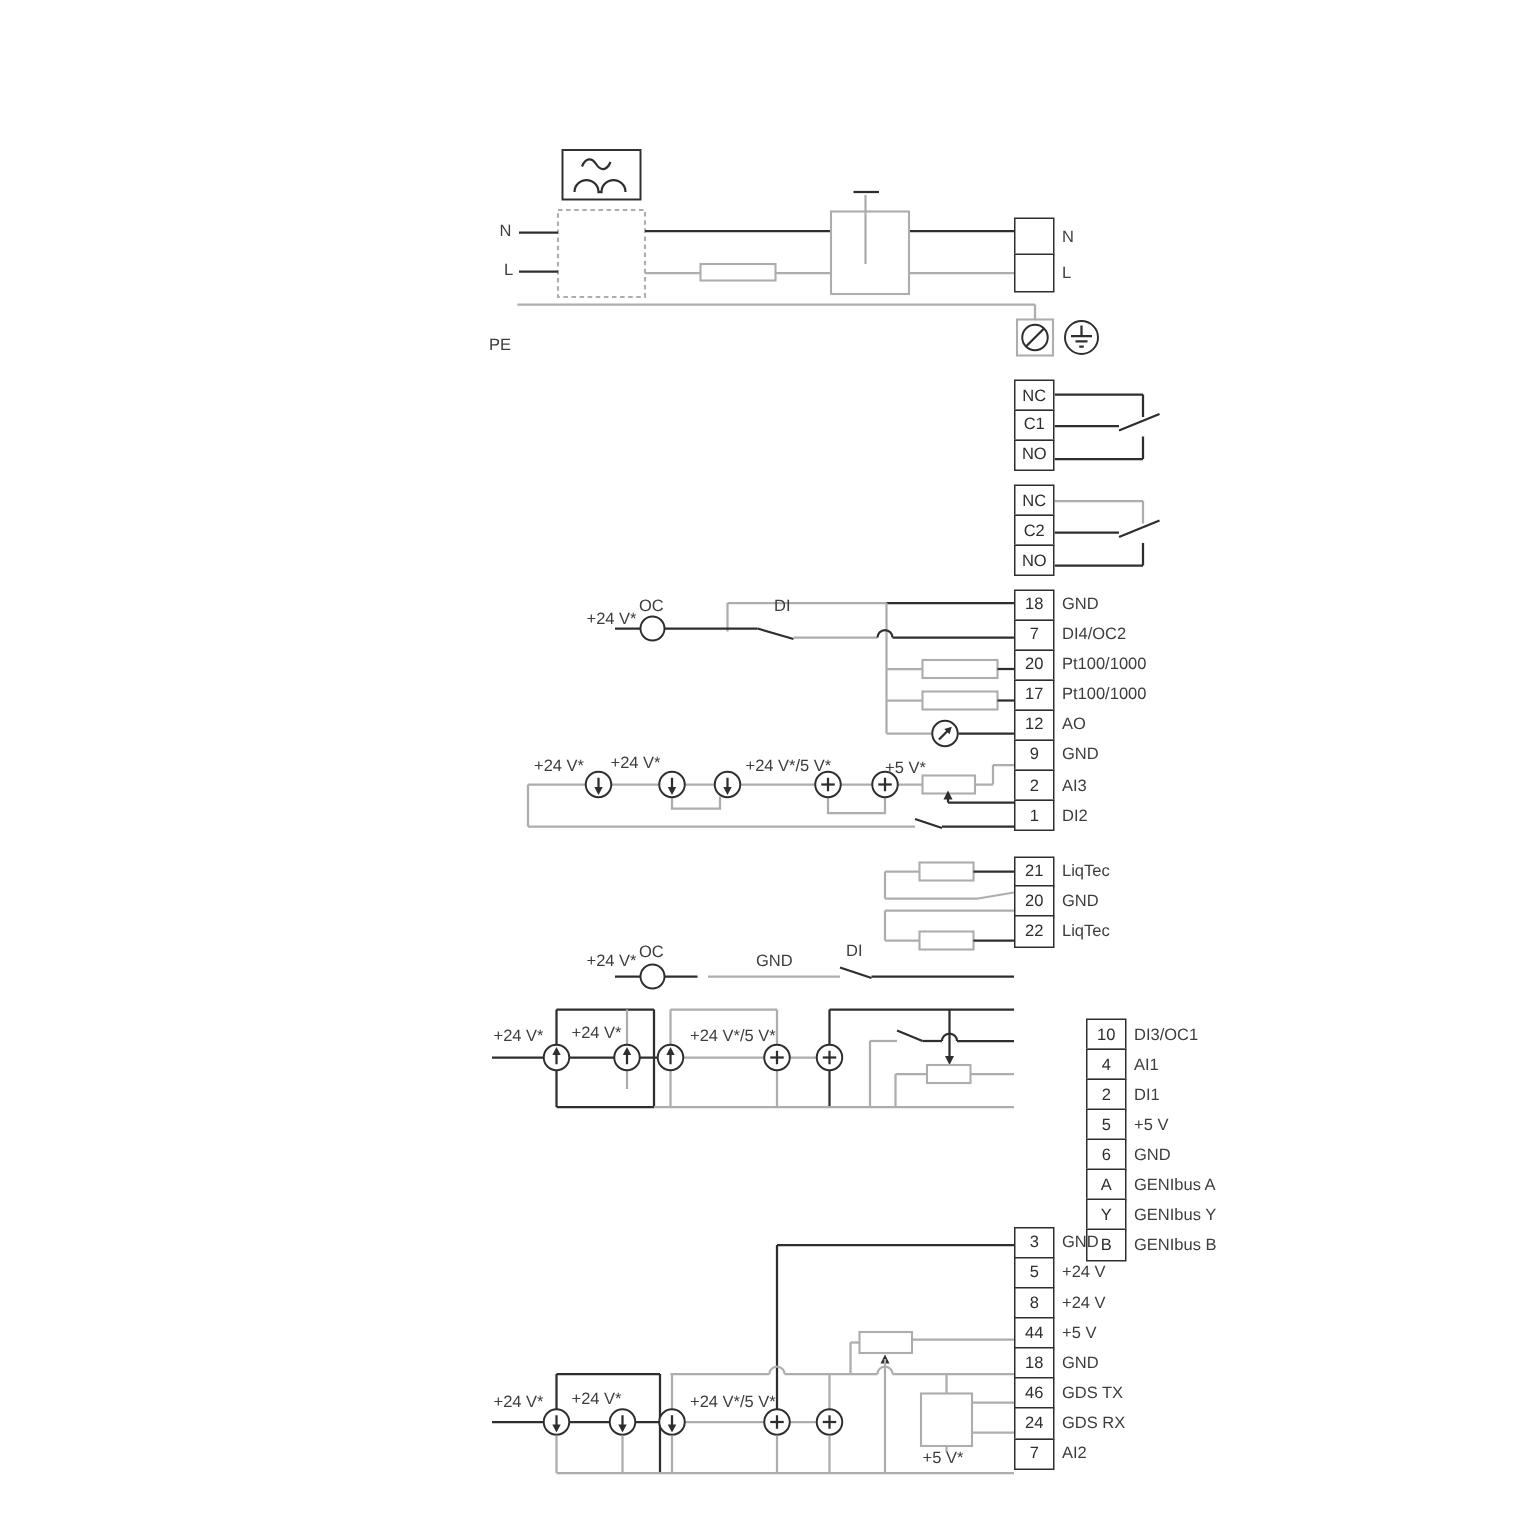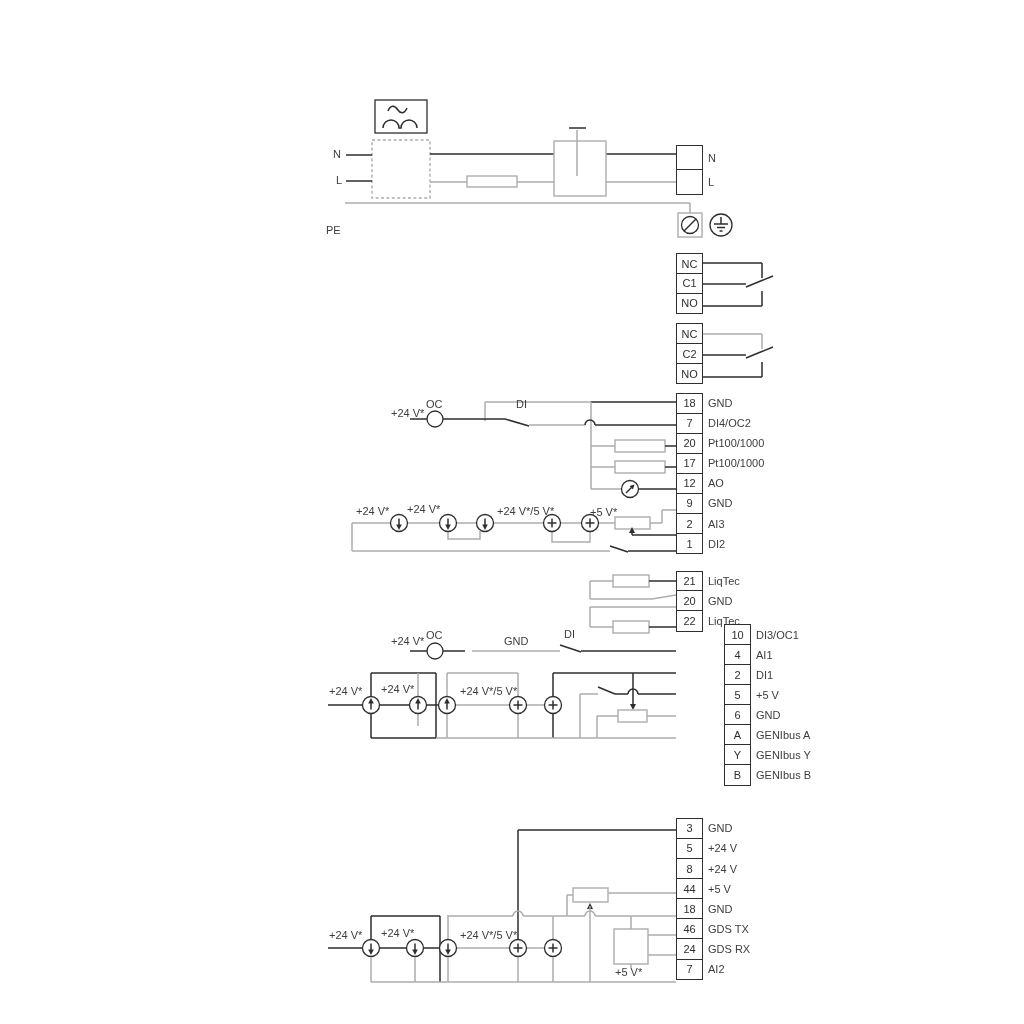--- a/index.html
+++ b/index.html
@@ -293,21 +293,21 @@
       </div>
       <div class="tcell">
         <span class="tnum">20</span>
         <span class="tlabel">GND</span>
       </div>
       <div class="tcell">
         <span class="tnum">22</span>
         <span class="tlabel">LiqTec</span>
       </div>
     </div>
-  <div class="strip" style="top:624px;padding-left:48px;--ch:21.45px;">
+  <div class="strip" style="top:679px;padding-left:48px;--ch:21.45px;">
       <div class="tcell">
         <span class="tnum">10</span>
         <span class="tlabel">DI3/OC1</span>
       </div>
       <div class="tcell">
         <span class="tnum">4</span>
         <span class="tlabel">AI1</span>
       </div>
       <div class="tcell">
         <span class="tnum">2</span>

